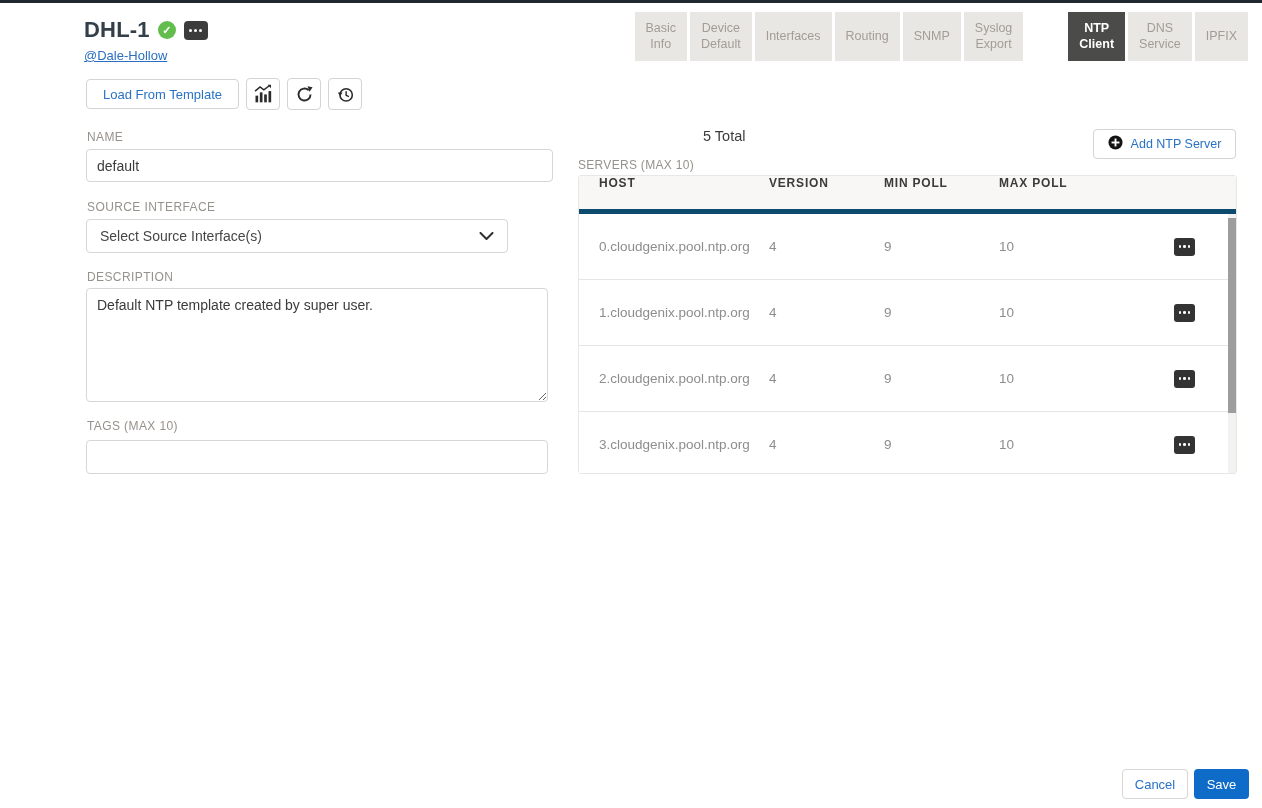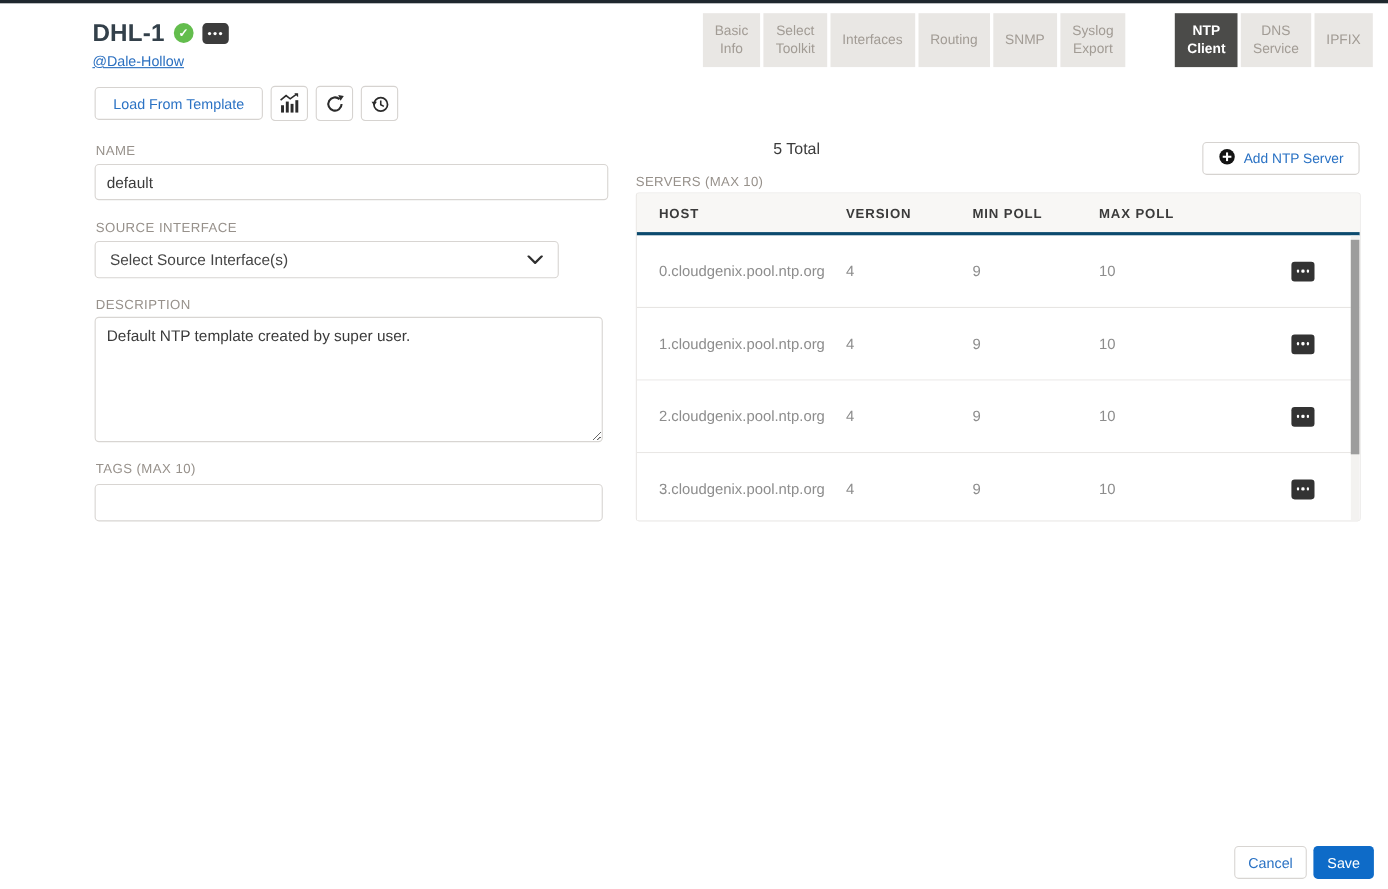--- a/index.html
+++ b/index.html
@@ -55,22 +55,22 @@
   #tags-input  { left:86px; top:440px; width:462px; height:34px; }
 
   
   #servers-label { position:absolute; left:578px; top:130px; font-size:12px; color:#97918b; letter-spacing:.3px;margin-top:28px; }
   #servers-total { position:absolute; left:703px; top:128px; font-size:14.5px; color:#3b3b3b; }
   .add-btn { position:absolute; left:1093px; top:129px; width:143px; height:30px; background:#fff;
              border:1px solid #d6d3d0; border-radius:4px; display:flex; align-items:center;
              justify-content:center; gap:8px; color:#2a72c4; font-size:12.5px; cursor:pointer; }
 
   .table { position:absolute; left:578px; top:175px; width:659px; border:1px solid #e9e7e5; border-radius:3px; background:#fff; }
-  .thead { height:38px; background:#f8f7f5; border-bottom:3px solid #0c4a6e; display:flex;
-           align-items:center; font-size:12px; font-weight:bold; color:#3b3b3b; letter-spacing:.8px; }
+  .thead { height:38px; background:#f8f7f5; border-bottom:5px solid #0c4a6e; display:flex;
+           align-items:flex-start; font-size:12px; font-weight:bold; color:#3b3b3b; letter-spacing:.8px; }
   .tbody { height:259px; overflow:hidden; position:relative; }
   .trow { height:66px; border-bottom:1px solid #e7e5e3; display:flex; align-items:center;
           font-size:13.5px; color:#8d8d8d; background:#fff; }
   .c-host    { width:190px; padding-left:20px; }
   .c-version { width:115px; }
   .c-minpoll { width:115px; }
   .c-maxpoll { flex:1; }
   .c-actions { width:62px; display:flex; align-items:center; }
   .row-more { width:21px; height:18px; border-radius:3px; background:#333;
               display:flex; align-items:center; justify-content:center; gap:2px; cursor:pointer; }
@@ -131,21 +131,21 @@
         <circle cx="12.8" cy="12.5" r="7.8" stroke="#2b2b2b" stroke-width="2"></circle>
         <polyline points="12.8,8 12.8,13 16.4,14.8" stroke="#2b2b2b" stroke-width="1.8" fill="none"></polyline>
         <polygon points="2.2,9.6 8.4,9.6 5.3,14" fill="#2b2b2b"></polygon>
       </svg>
     </span>
   </button>
 </div>
 
 <div class="tabs">
   <div class="tab">Basic Info</div>
-  <div class="tab">Select Toolkit</div>
+  <div class="tab">Device Default</div>
   <div class="tab">Interfaces</div>
   <div class="tab">Routing</div>
   <div class="tab">SNMP</div>
   <div class="tab">Syslog Export</div>
   <div class="tab active">NTP Client</div>
   <div class="tab">DNS Service</div>
   <div class="tab">IPFIX</div>
 </div>
 
 <div class="flabel" id="name-label">NAME</div>

